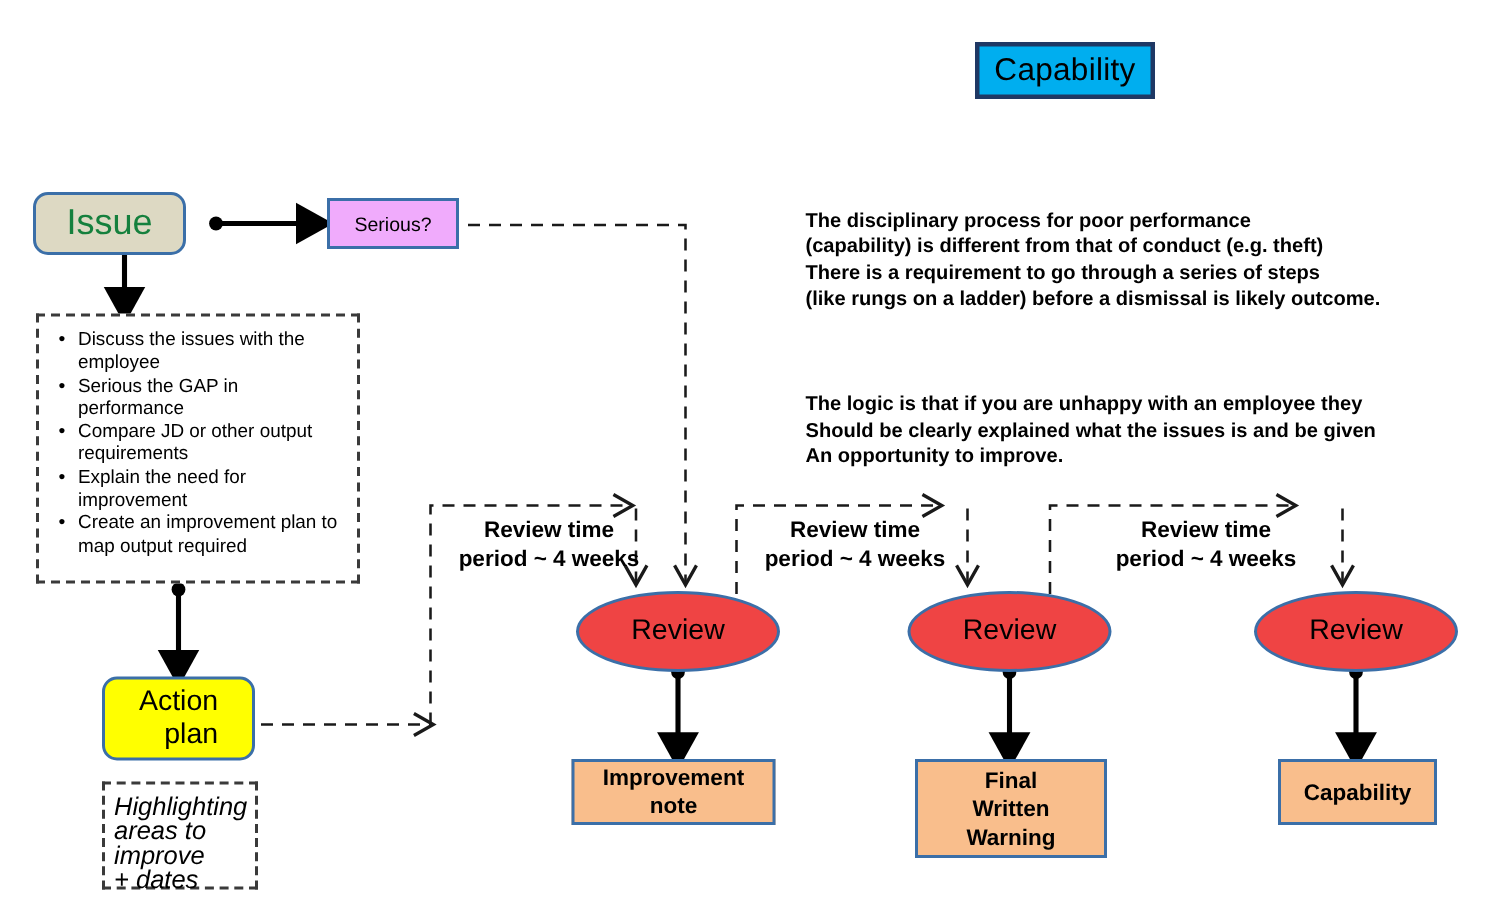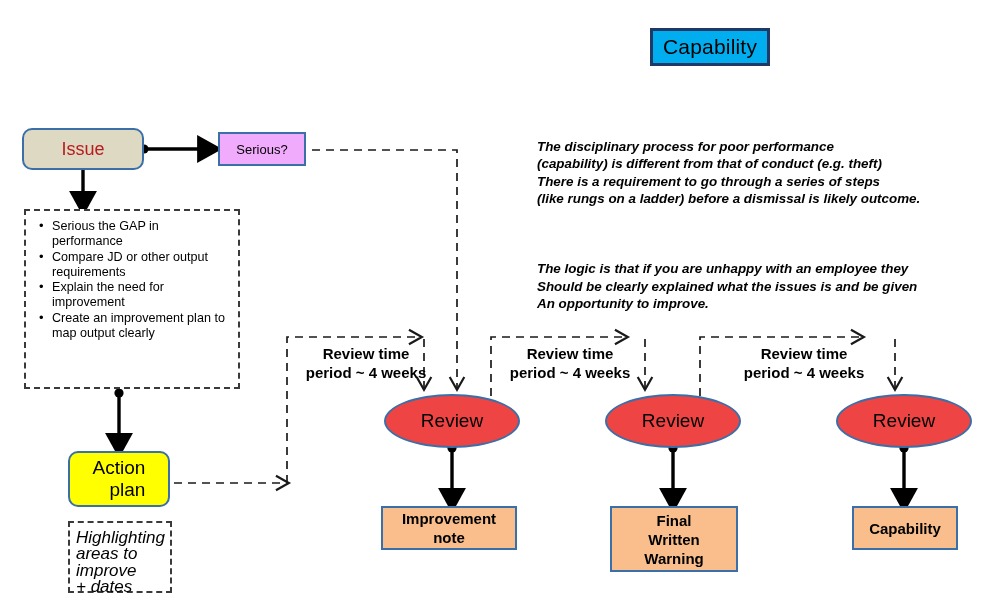--- a/index.html
+++ b/index.html
@@ -44,27 +44,27 @@
     border: 3px solid #1F3864;
     color: #000000;
     font-size: 21px;
     letter-spacing: .2px;
   }
 
   
   .box-issue {
     left: 22px;
     top: 128px;
-    width: 122px;
+    width: 102px;
     height: 42px;
     background: #DDD9C3;
     border: 2px solid #3B6FA8;
     border-radius: 10px;
-    font-size: 18px;
-    color: #b91c1c;
+    font-size: 24px;
+    color: #15803d;
   }
 
   
   .box-serious {
     left: 218px;
     top: 132px;
     width: 88px;
     height: 34px;
     background: #f0abfc;
     border: 2px solid #3B6FA8;
@@ -182,21 +182,20 @@
     position: absolute;
     left: 537px;
     top: 120px;
     width: 420px;
     font-size: 13.4px;
     font-weight: bold;
     line-height: 17.6px;
     color: #000;
     text-align: left;
     white-space: pre-line;
-    font-style: italic;
   }
   .narrative p { margin: 0; }
   .narrative .gap { height: 17px; }
 </style>
 </head>
 <body>
 
 <div id="canvas">
 
   <svg id="wires" viewBox="0 0 1008 611" xmlns="http://www.w3.org/2000/svg">
@@ -254,24 +253,25 @@
 Should be clearly explained what the issues is and be given
 An opportunity to improve.</p>
   </div>
 
   <div class="node box-issue">Issue</div>
 
   <div class="node box-serious">Serious?</div>
 
   <div class="node box-bullets">
     <ul>
+      <li>Discuss the issues with the employee</li>
       <li>Serious the GAP in performance</li>
       <li>Compare JD or other output requirements</li>
       <li>Explain the need for improvement</li>
-      <li>Create an improvement plan to map output clearly</li>
+      <li>Create an improvement plan to map output required</li>
     </ul>
   </div>
 
   <div class="node box-action" style="white-space: pre-line;">Action
 plan</div>
 
   <div class="node box-note" style="white-space: pre-line;">Highlighting
 areas to
 improve
 + dates</div>

